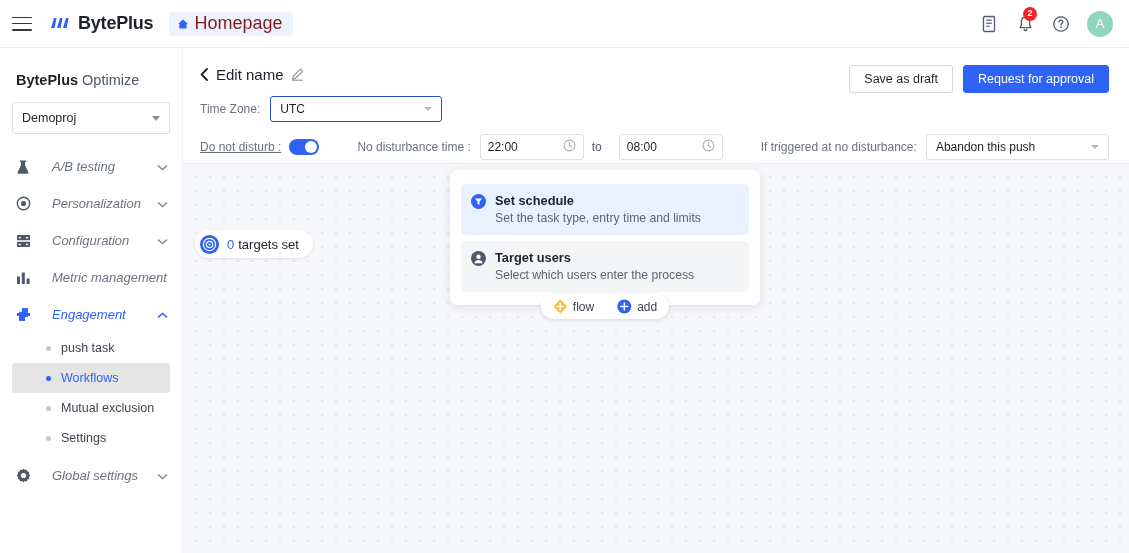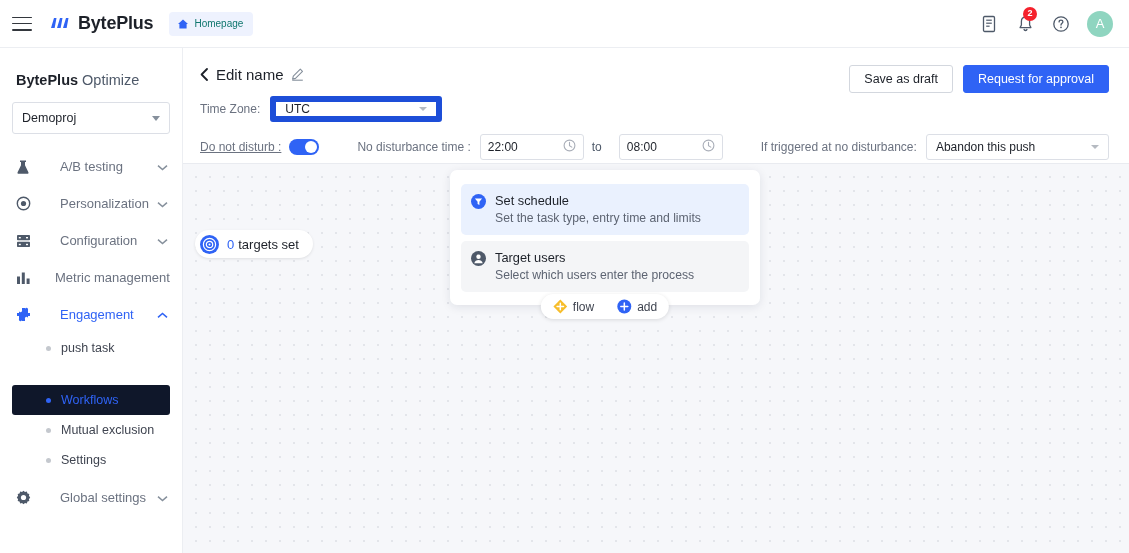--- a/index.html
+++ b/index.html
@@ -30,21 +30,21 @@
   .brand-text {
     font-size: 18px; font-weight: bold; color: #1d2129; letter-spacing: -0.2px;
   }
   .homepage-pill {
     margin-left: 16px;
     height: 24px; padding: 0 10px 0 8px;
     background: #eef2fe; border-radius: 4px;
     display: flex; align-items: center; gap: 5px;
     cursor: pointer;
   }
-  .homepage-pill .lbl { font-size: 10px; color: #0f766e; }
+  .homepage-pill .lbl { font-size: 18px; color: #7f1d1d; }
 
   .topbar-right {
     margin-left: auto; display: flex; align-items: center; gap: 16px;
     padding-right: 16px;
   }
   .ic-btn { position: relative; width: 20px; height: 20px; cursor: pointer;
             display: flex; align-items: center; justify-content: center; }
   .badge {
     position: absolute; top: -7px; left: 8px;
     background: #f5222d; color: #fff;
@@ -87,40 +87,40 @@
     border-top: 5px solid #86909c;
   }
 
   .nav { margin-top: 14px; }
   .nav-item {
     height: 37px; display: flex; align-items: center;
     padding: 0 14px 0 16px; cursor: pointer;
     color: #6b7280; font-size: 13px;
   }
   .nav-item .ico { width: 20px; display: flex; align-items: center; }
-  .nav-item .txt { margin-left: 24px; white-space: nowrap; }
+  .nav-item .txt { margin-left: 16px; white-space: nowrap; font-style: italic; }
   .nav-item .chev { margin-left: auto; }
   .nav-item.active { color: #2f63f5; }
 
   .chev-path { stroke: #86909c; stroke-width: 1.5; fill: none; }
   .nav-item.active .chev-path { stroke: #2f63f5; }
 
   .group-label {
     padding: 6px 0 6px 30px; font-size: 12.5px; color: #8a9099;
   }
   .sub-item {
     height: 30px; display: flex; align-items: center;
     padding-left: 34px; font-size: 12.5px; color: #3f4450;
     cursor: pointer; margin: 0 12px 0 12px; border-radius: 3px;
   }
   .sub-item .dot {
     width: 5px; height: 5px; border-radius: 50%; background: #c4c8ce;
     margin-right: 10px; flex: none;
   }
-  .sub-item.sel { background: #0f172a; color: #2f63f5; margin-top: 22px; }
+  .sub-item.sel { background: #e5e5e5; color: #2f63f5; }
   .sub-item.sel .dot { background: #2f63f5; }
 
   
   .main {
     position: absolute; left: 183px; top: 48px;
     width: 946px; height: 505px; background: #e5e5e5;
   }
   .head-panel {
     height: 116px; background: #fff; border-bottom: 1px solid #e9ebf0;
     position: relative;
@@ -129,21 +129,21 @@
     display: flex; align-items: center; padding: 18px 0 0 17px; gap: 7px;
   }
   .back-chev { cursor: pointer; display: flex; align-items: center; }
   .title-txt { font-size: 15px; color: #1d2129; }
   .pencil { cursor: pointer; display: flex; align-items: center; }
 
   .row-tz { display: flex; align-items: center; padding: 13px 0 0 17px; }
   .row-tz .lab { font-size: 12px; color: #6b7280; }
   .tz-select {
     margin-left: 10px; width: 172px; height: 26px;
-    border: 6px solid #1d4ed8; border-radius: 3px;
+    border: 1px solid #1d4ed8; border-radius: 3px;
     display: flex; align-items: center; padding: 0 9px;
     background: #fff; cursor: pointer;
   }
   .tz-select .v { font-size: 12px; color: #1d2129; }
   .caret-sm {
     margin-left: auto; width: 0; height: 0;
     border-left: 4px solid transparent; border-right: 4px solid transparent;
     border-top: 4.5px solid #b5bac1;
   }
 
@@ -221,21 +221,21 @@
     padding: 0 0 10px 1px;
   }
   .wf-row {
     border-radius: 5px; padding: 9px 10px 10px 10px;
     display: flex; gap: 9px; cursor: pointer;
   }
   .wf-row + .wf-row { margin-top: 6px; }
   .wf-row.blue { background: #eaf1fe; }
   .wf-row.grey { background: #f4f5f7; }
   .wf-row .rico { flex: none; margin-top: 1px; }
-  .wf-row .h { font-size: 12.8px; font-weight: normal; color: #1d2129; }
+  .wf-row .h { font-size: 12.8px; font-weight: bold; color: #1d2129; }
   .wf-row .d { font-size: 12.2px; color: #5d6472; margin-top: 3px; }
 
   .node-actions {
     position: absolute; left: 50%; transform: translateX(-50%);
     bottom: -14px;
     height: 25px; background: #fff; border-radius: 13px;
     box-shadow: 0 1px 4px rgba(0,0,0,.12);
     display: flex; align-items: center; gap: 23px; padding: 0 12px;
   }
   .na { display: flex; align-items: center; gap: 5px; cursor: pointer; }

